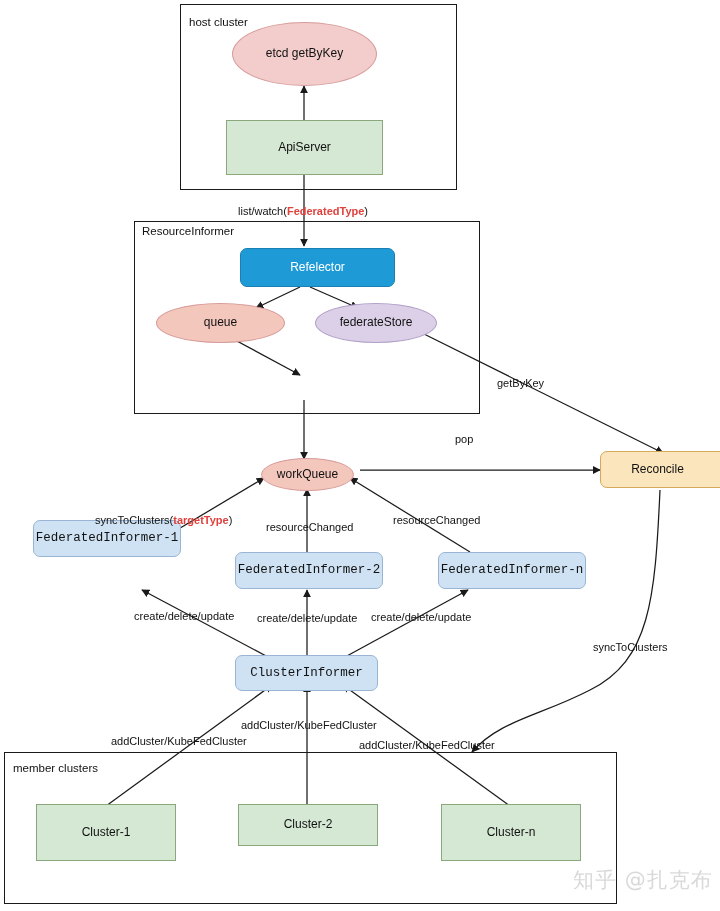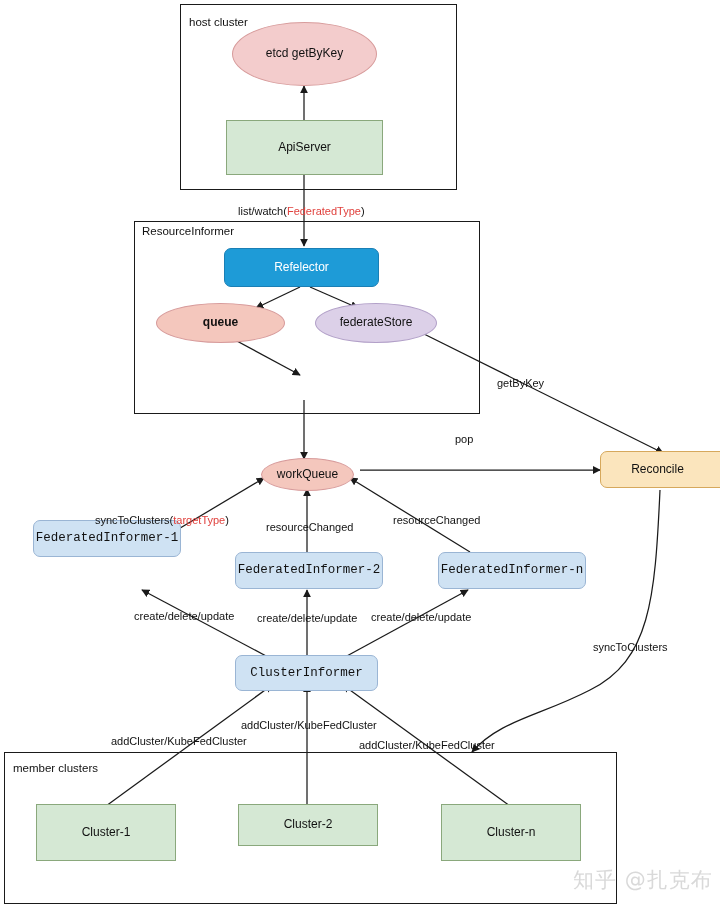--- a/index.html
+++ b/index.html
@@ -110,20 +110,21 @@
   }
   .edge-label {
     position: absolute;
     font-size: 11px;
     color: #111111;
     white-space: nowrap;
     background: transparent;
   }
   .edge-label .accent {
     color: #e0413d;
+    font-weight: bold;
   }
   .watermark {
     position: absolute;
     font-size: 21px;
     color: #d9d9d9;
     white-space: nowrap;
     letter-spacing: 1px;
     font-family: "DejaVu Sans", sans-serif;
   }
 </style>
@@ -188,25 +189,25 @@
   <div class="container-label" style="left:13px; top:762px;">member clusters</div>
 
   <div class="node ellipse ellipse-pink" style="left:232px; top:22px; width:145px; height:64px;">
     <span>etcd getByKey</span>
   </div>
 
   <div class="node rect" style="left:226px; top:120px; width:157px; height:55px;">
     <span>ApiServer</span>
   </div>
 
-  <div class="node rect-reflector" style="left:224px; top:248px; width:155px; height:39px;">
+  <div class="node rect-reflector" style="left:240px; top:248px; width:155px; height:39px;">
     <span>Refelector</span>
   </div>
 
-  <div class="node ellipse ellipse-salmon" style="left:156px; top:303px; width:129px; height:40px;font-weight:bold;">
+  <div class="node ellipse ellipse-salmon" style="left:156px; top:303px; width:129px; height:40px;">
     <span>queue</span>
   </div>
 
   <div class="node ellipse ellipse-purple" style="left:315px; top:303px; width:122px; height:40px;">
     <span>federateStore</span>
   </div>
 
 
   <div class="node ellipse ellipse-salmon" style="left:261px; top:458px; width:93px; height:33px;">
     <span>workQueue</span>

